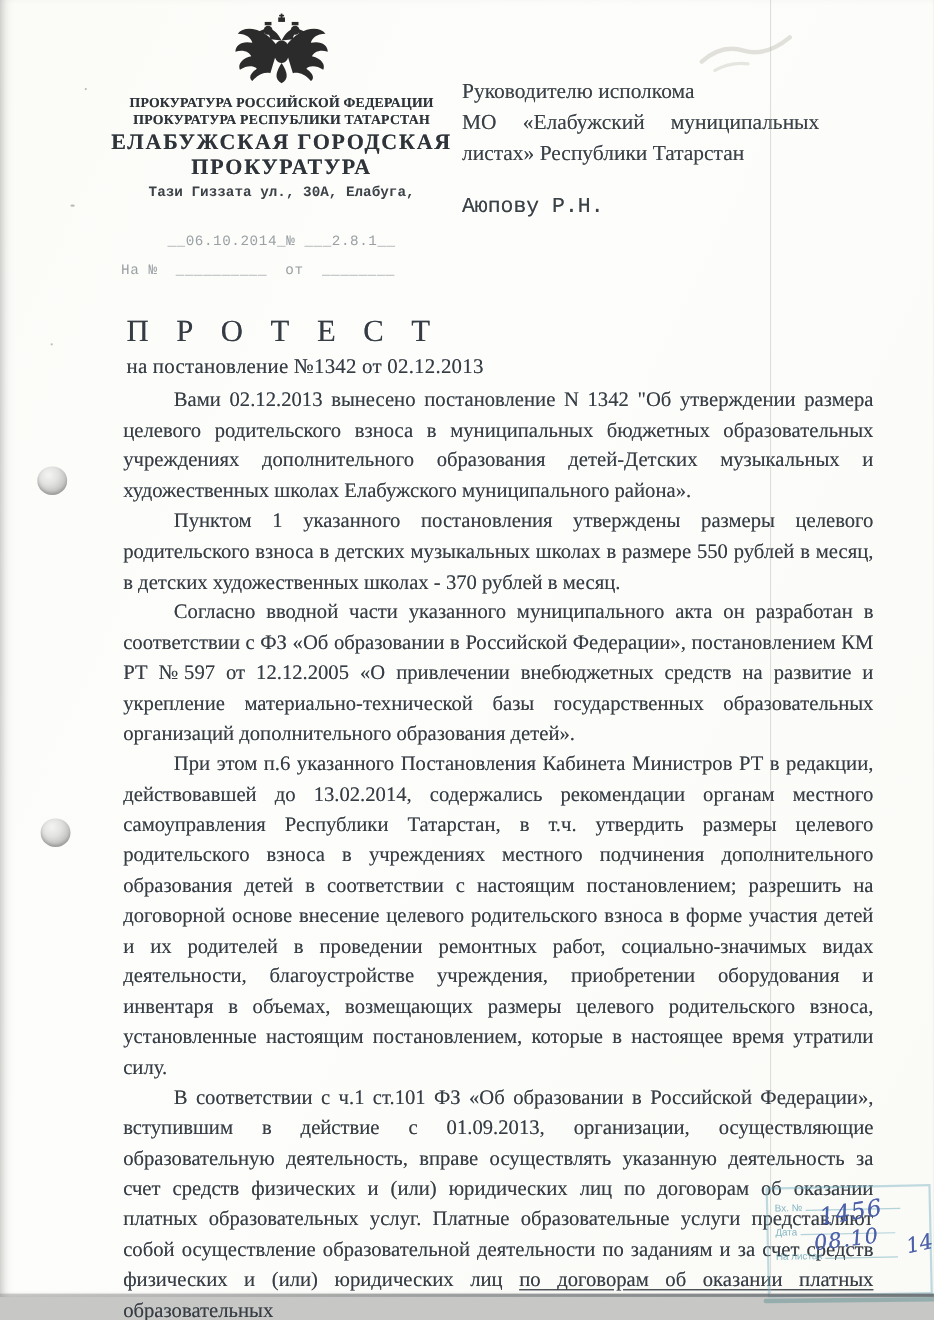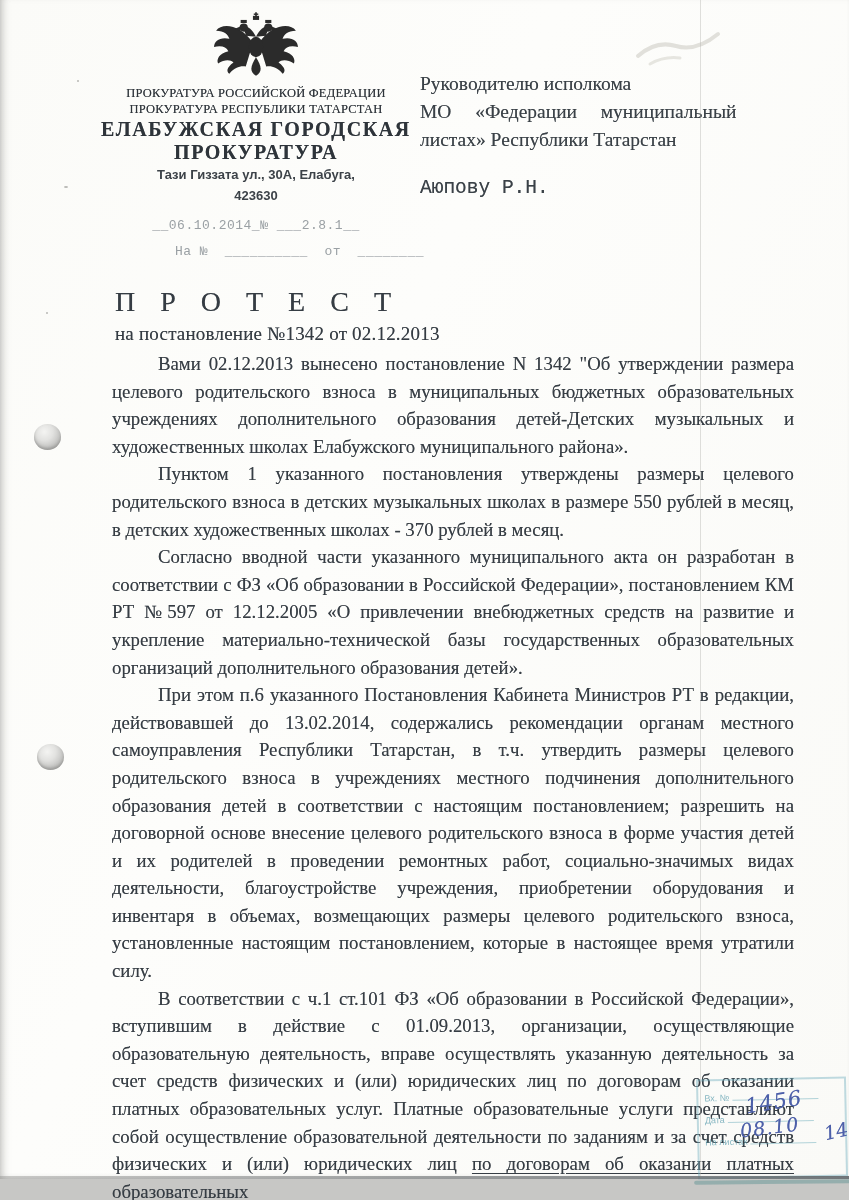--- a/index.html
+++ b/index.html
@@ -29,38 +29,38 @@
   .hole1{left:34px;top:424px;}
   .hole2{left:37px;top:744px;}
 
   
   .letterhead{
     position:absolute;left:88px;top:12px;width:336px;text-align:center;
     color:#2e343a;
   }
   .emblem{display:block;margin:0 auto 8px auto;}
   .lh-org{
-    font-weight:normal;font-size:12.5px;line-height:15.5px;letter-spacing:.2px;
+    font-weight:bold;font-size:12.5px;line-height:15.5px;letter-spacing:.2px;
     text-shadow:0 0 .5px rgba(46,52,58,.6);
   }
   .lh-name{
     font-weight:bold;font-size:20px;line-height:19.5px;letter-spacing:1.6px;margin-top:3px;
     text-shadow:0 0 .5px rgba(46,52,58,.6);
   }
   .lh-addr{
-    font-family:Liberation Sans, sans-serif;font-size:13px;line-height:17px;
+    font-family:Liberation Mono, monospace;font-size:13px;line-height:17px;
     font-weight:600;color:#3c4248;margin-top:4px;white-space:pre;
   }
   .lh-dateline{
     font-family:"Liberation Mono", monospace;font-size:13px;color:#9aa0a4;
-    margin-top:14px;white-space:pre;letter-spacing:.5px;
+    margin-top:29px;white-space:pre;letter-spacing:.5px;
   }
   .lh-refline{
     font-family:"Liberation Mono", monospace;font-size:13px;color:#9aa0a4;
-    margin-top:11px;text-align:right;padding-left:22px;white-space:pre;letter-spacing:.5px;
+    margin-top:11px;text-align:left;padding-left:22px;white-space:pre;letter-spacing:.5px;
   }
 
   
   .addressee{
     position:absolute;left:420px;top:70px;width:378px;
     font-size:19.5px;line-height:28px;color:#3a4147;
     text-shadow:0 0 .5px rgba(58,65,71,.55);
   }
   .addressee .stretch{word-spacing:7px;white-space:pre;}
   .addressee .name{margin-top:20px;font-family:Liberation Mono, monospace;}
@@ -136,28 +136,27 @@
         <rect x="40.8" y="1.2" width="4.4" height="1.4"></rect>
         <ellipse cx="43" cy="34" rx="7" ry="10"></ellipse>
         <path d="M43 44 C38 52 36 58 43 62 C50 58 48 52 43 44 Z"></path>
       </g>
     </svg>
     <div class="lh-org">ПРОКУРАТУРА РОССИЙСКОЙ ФЕДЕРАЦИИ</div>
     <div class="lh-org">ПРОКУРАТУРА РЕСПУБЛИКИ ТАТАРСТАН</div>
     <div class="lh-name">ЕЛАБУЖСКАЯ  ГОРОДСКАЯ</div>
     <div class="lh-name">ПРОКУРАТУРА</div>
     <div class="lh-addr">Тази Гиззата ул., 30А, Елабуга,</div>
-    <div class="lh-addr">423630</div>
     <div class="lh-dateline">__06.10.2014_№ ___2.8.1__</div>
     <div class="lh-refline">На №  __________  от  ________</div>
   </div>
 
   <div class="addressee">
     <div>Руководителю  исполкома</div>
-    <div class="stretch">МО  «Федерации  муниципальный</div>
+    <div class="stretch">МО  «Елабужский  муниципальных</div>
     <div>листах» Республики Татарстан</div>
     <div class="name">Аюпову Р.Н.</div>
   </div>
 
   <div class="doc-title">
     <div class="head">П Р О Т Е С Т</div>
     <div class="subj">на постановление №1342  от 02.12.2013</div>
   </div>
 
   <div class="doc-body">

